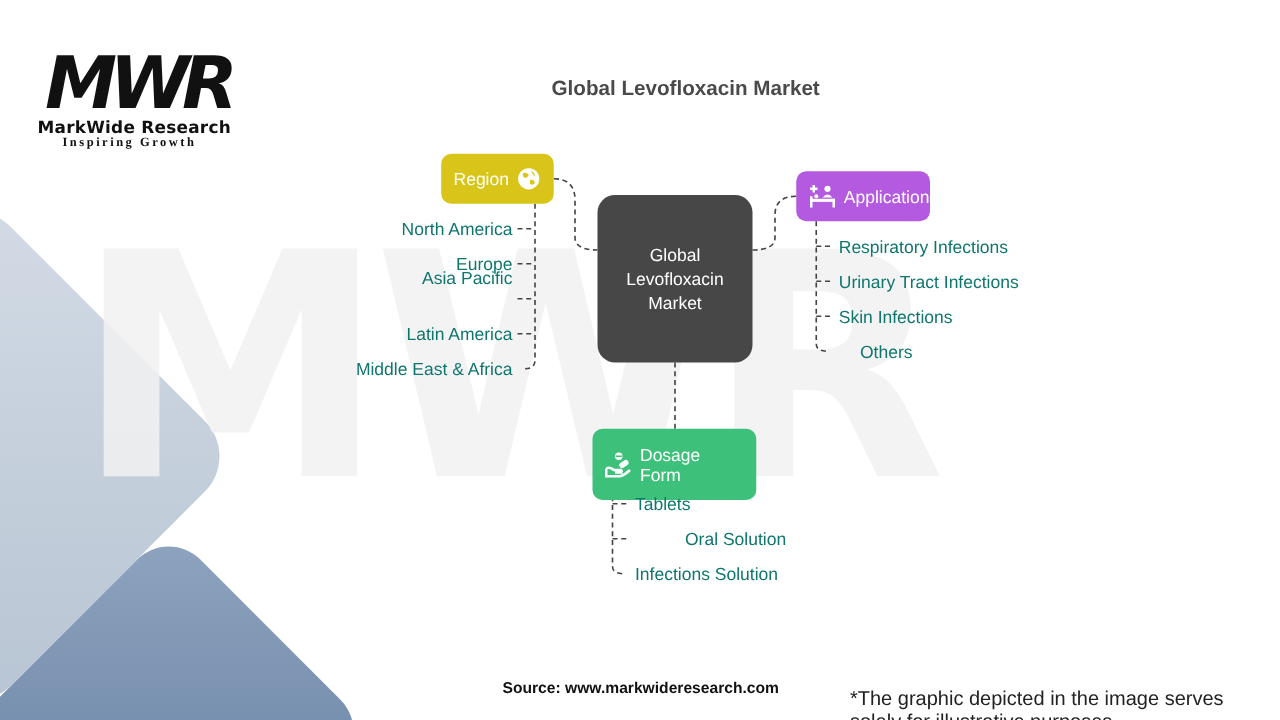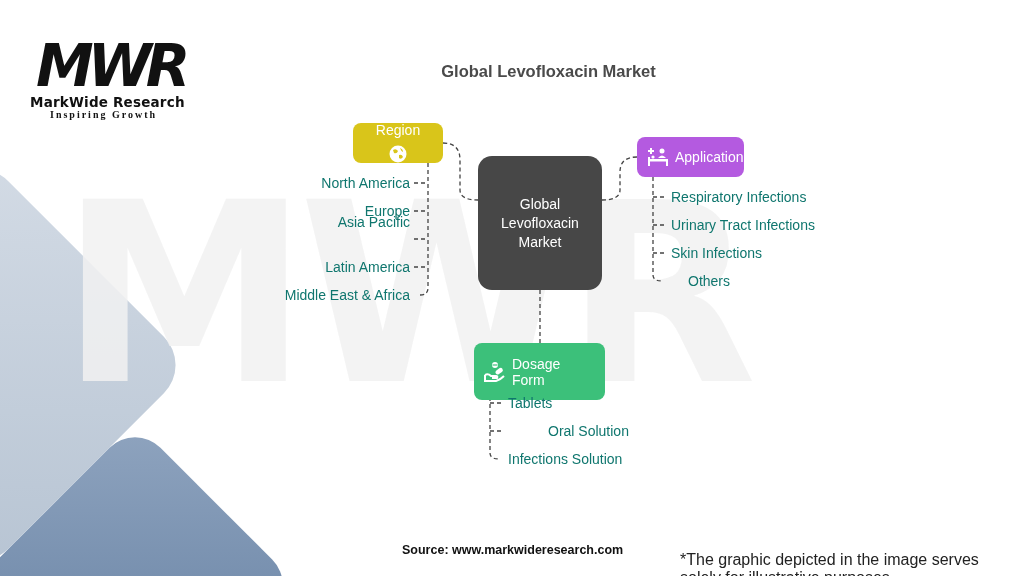--- a/index.html
+++ b/index.html
@@ -41,21 +41,21 @@
   .center-node {
     left:478px; top:156px; width:124px; height:134px; background:#474747;
     border-radius:14px; color:#fff; font-size:14px; text-align:center;
     display:flex; align-items:center; justify-content:center; line-height:19px;
   }
   .pill {
     position:absolute; border-radius:8px; color:#fff; font-size:14px;
     display:flex; align-items:center; gap:6px; padding:0 10px; box-sizing:border-box;
   }
   .pill svg { flex:none; }
-  .region { left:353px; top:123px; width:90px; height:40px; background:#d9c51a; justify-content:center;flex-direction:column; }
+  .region { left:353px; top:123px; width:90px; height:40px; background:#d9c51a; justify-content:center; }
   .application { left:637px; top:137px; width:107px; height:40px; background:#b45ae0; }
   .dosage { left:474px; top:343px; width:131px; height:57px; background:#3cc07a; }
 
   .leaf { position:absolute; font-size:14px; color:#0f766e; white-space:nowrap; }
   .leaf.right { text-align:right; }
   svg.lines { position:absolute; left:0; top:0; }
   .source { left:402px; top:543px; font-family:"Liberation Sans", sans-serif; font-weight:bold; font-size:12.5px; color:#111; }
   .note { left:680px; top:551px; font-size:16px; color:#222; }
 </style>
 </head>

